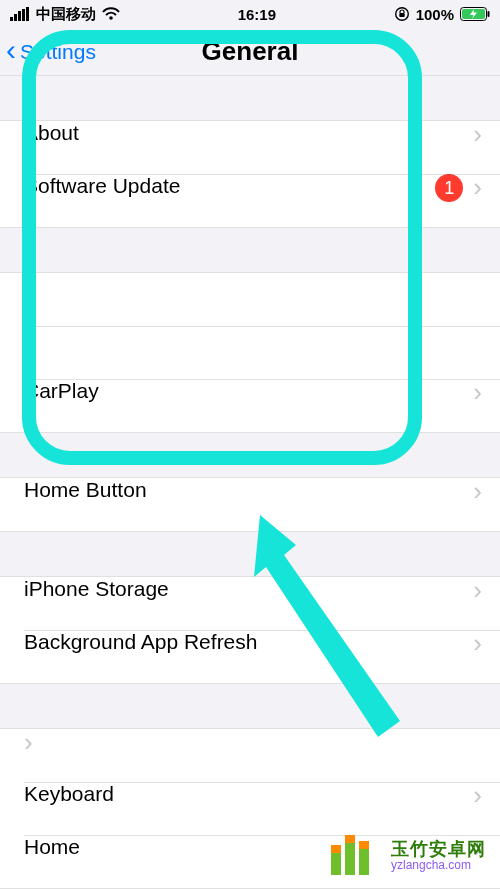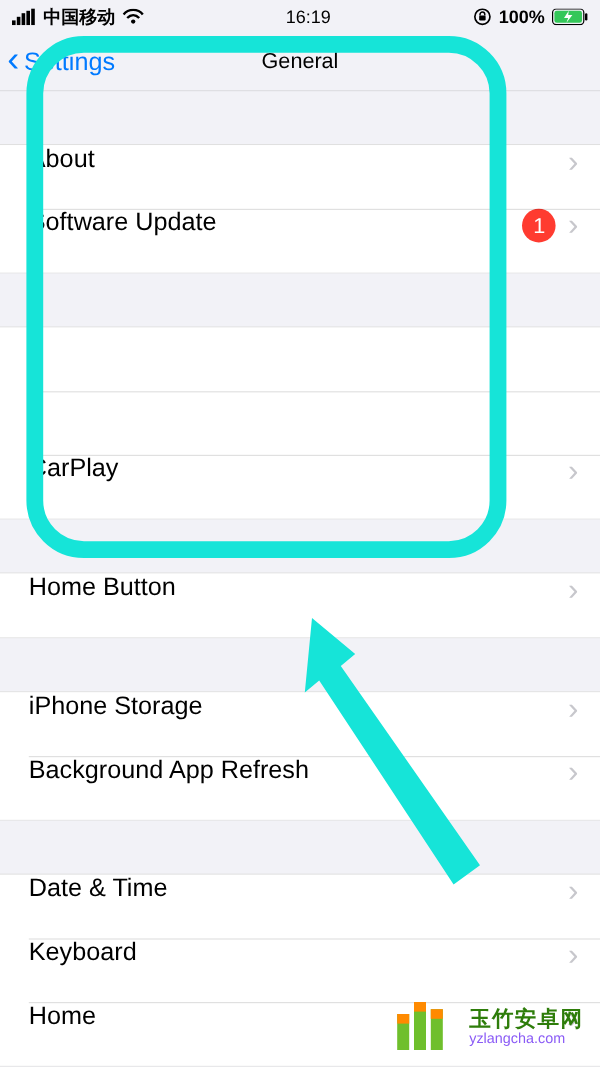--- a/index.html
+++ b/index.html
@@ -17,21 +17,21 @@
     height: 28px;
     display: flex;
     align-items: center;
     justify-content: space-between;
     padding: 0 10px;
     font-size: 15px;
     font-weight: 600;
     background: #f2f2f7;
   }
   .sb-left, .sb-right { display: flex; align-items: center; gap: 6px; }
-  .sb-center { font-weight: 400; }
+  .sb-center { font-weight: 700; }
   .signal-icon svg, .wifi-icon svg, .lock-icon svg, .battery-icon svg { display: block; }
   
   .nav-bar {
     height: 48px;
     position: relative;
     display: flex;
     align-items: center;
     background: #f2f2f7;
     border-bottom: 1px solid rgba(0,0,0,0.08);
   }
@@ -42,22 +42,22 @@
     bottom: 0;
     display: flex;
     align-items: center;
     gap: 4px;
     color: #007aff;
     font-size: 21px;
   }
   .nav-back .chev { font-size: 30px; line-height: 1; font-weight: 300; margin-top: -4px; }
   .nav-title {
     margin: 0 auto;
-    font-size: 18px;
-    font-weight: 400;
+    font-size: 26px;
+    font-weight: 700;
   }
   
   .section-gap { height: 44px; background: #f2f2f7; }
   .list { background: #fff; }
   .row {
     height: 53px;
     display: flex;
     padding: 0 18px 0 24px;
     position: relative;
     font-size: 21px;
@@ -246,21 +246,20 @@
   </div>
   <div class="row">
     <span class="label">Background App Refresh</span>
     <span class="chevron">›</span>
   </div>
 </div>
 
 <div class="section-gap"></div>
 <div class="list">
   <div class="row">
-    <span class="label">Date &amp; Time</span>
     <span class="chevron">›</span>
   </div>
   <div class="row">
     <span class="label">Keyboard</span>
     <span class="chevron">›</span>
   </div>
   <div class="row">
     <span class="label">Home</span>
     <span class="chevron">›</span>
   </div>

